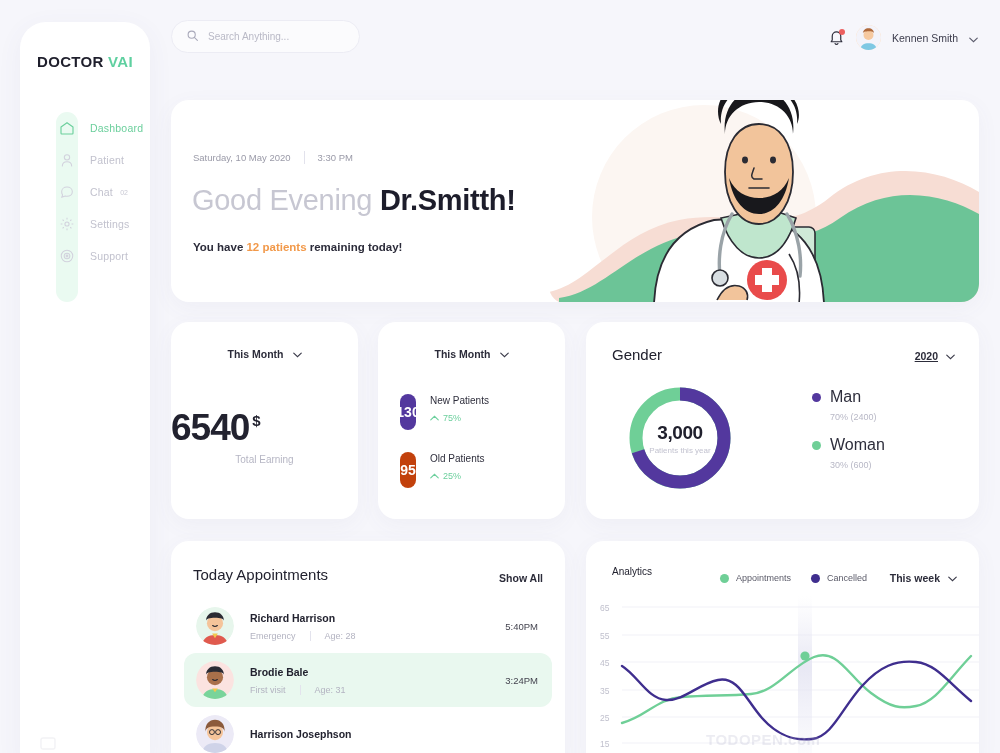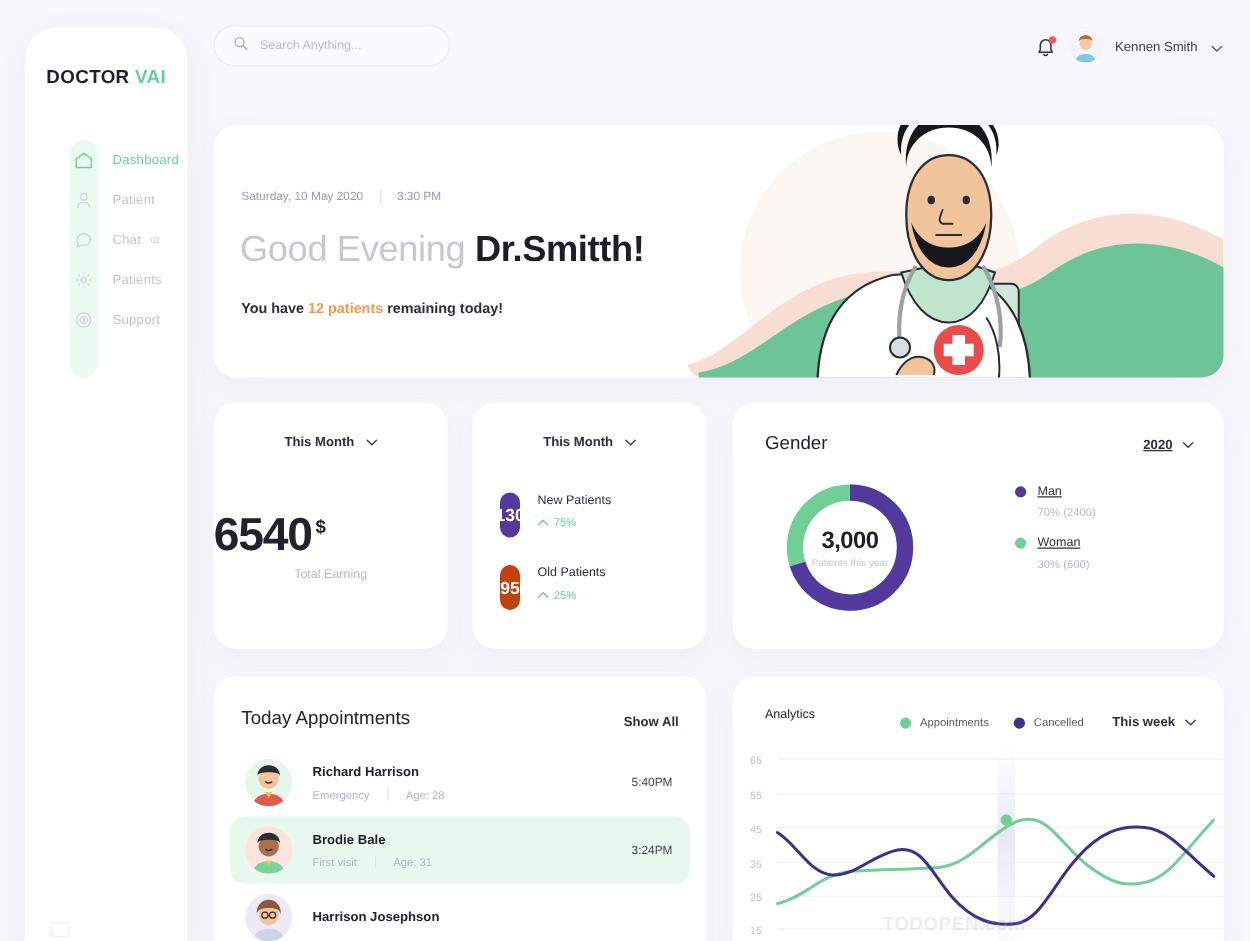--- a/index.html
+++ b/index.html
@@ -144,21 +144,21 @@
   .donut-center {
     position: absolute; left: 0; top: 0; width: 108px; height: 108px;
     display: flex; flex-direction: column; align-items: center; justify-content: center;
   }
   .donut-num { font-size: 19px; font-weight: bold; color: #20202d; letter-spacing: -.4px; }
   .donut-cap { margin-top: 2px; font-size: 8px; color: #c3c3d0; }
   .legend { position: absolute; left: 226px; top: 66px; }
   .leg-row { margin-bottom: 14px; }
   .leg-top { display: flex; align-items: center; gap: 9px; }
   .leg-dot { width: 9px; height: 9px; border-radius: 5px; }
-  .leg-name { font-size: 10px; color: #2e2e3c; text-decoration: underline; }
+  .leg-name { font-size: 16px; color: #2e2e3c; }
   .leg-val { margin-top: 6px; margin-left: 18px; font-size: 9px; color: #2e2e3c; font-weight: bold; }
   .leg-val span { color: #b8b8c6; font-weight: normal; }
 
   
   .appt { left: 171px; top: 541px; width: 394px; height: 230px; overflow: hidden; }
   .appt-title { position: absolute; left: 22px; top: 25px; font-size: 15px; color: #22222f; }
   .appt-all { position: absolute; right: 22px; top: 31px; font-size: 10.5px; color: #2c2c3a; font-weight: bold; }
   .appt-list { position: absolute; left: 13px; top: 58px; right: 13px; }
   .appt-row {
     position: relative; display: flex; align-items: center;
@@ -233,21 +233,21 @@
       </div>
 
 
       <div class="nav-item">
         <span class="nav-icon">
           <svg width="16" height="16" viewBox="0 0 24 24" fill="none" stroke="#d2d2dd" stroke-width="1.6">
               <circle cx="12" cy="12" r="3.1"></circle>
               <path d="M12 2.6v2.6M12 18.8v2.6M21.4 12h-2.6M5.2 12H2.6M18.6 5.4l-1.8 1.8M7.2 16.8l-1.8 1.8M18.6 18.6l-1.8-1.8M7.2 7.2 5.4 5.4"></path>
             </svg>
         </span>
-        <span class="nav-label">Patients</span>
+        <span class="nav-label">Settings</span>
       </div>
 
       <div class="nav-item">
         <span class="nav-icon">
           <svg width="16" height="16" viewBox="0 0 24 24" fill="none" stroke="#d2d2dd" stroke-width="1.6">
               <circle cx="12" cy="12" r="8.6"></circle>
               <circle cx="12" cy="12" r="4.2"></circle>
               <circle cx="12" cy="12" r="1.3"></circle>
             </svg>
         </span>

